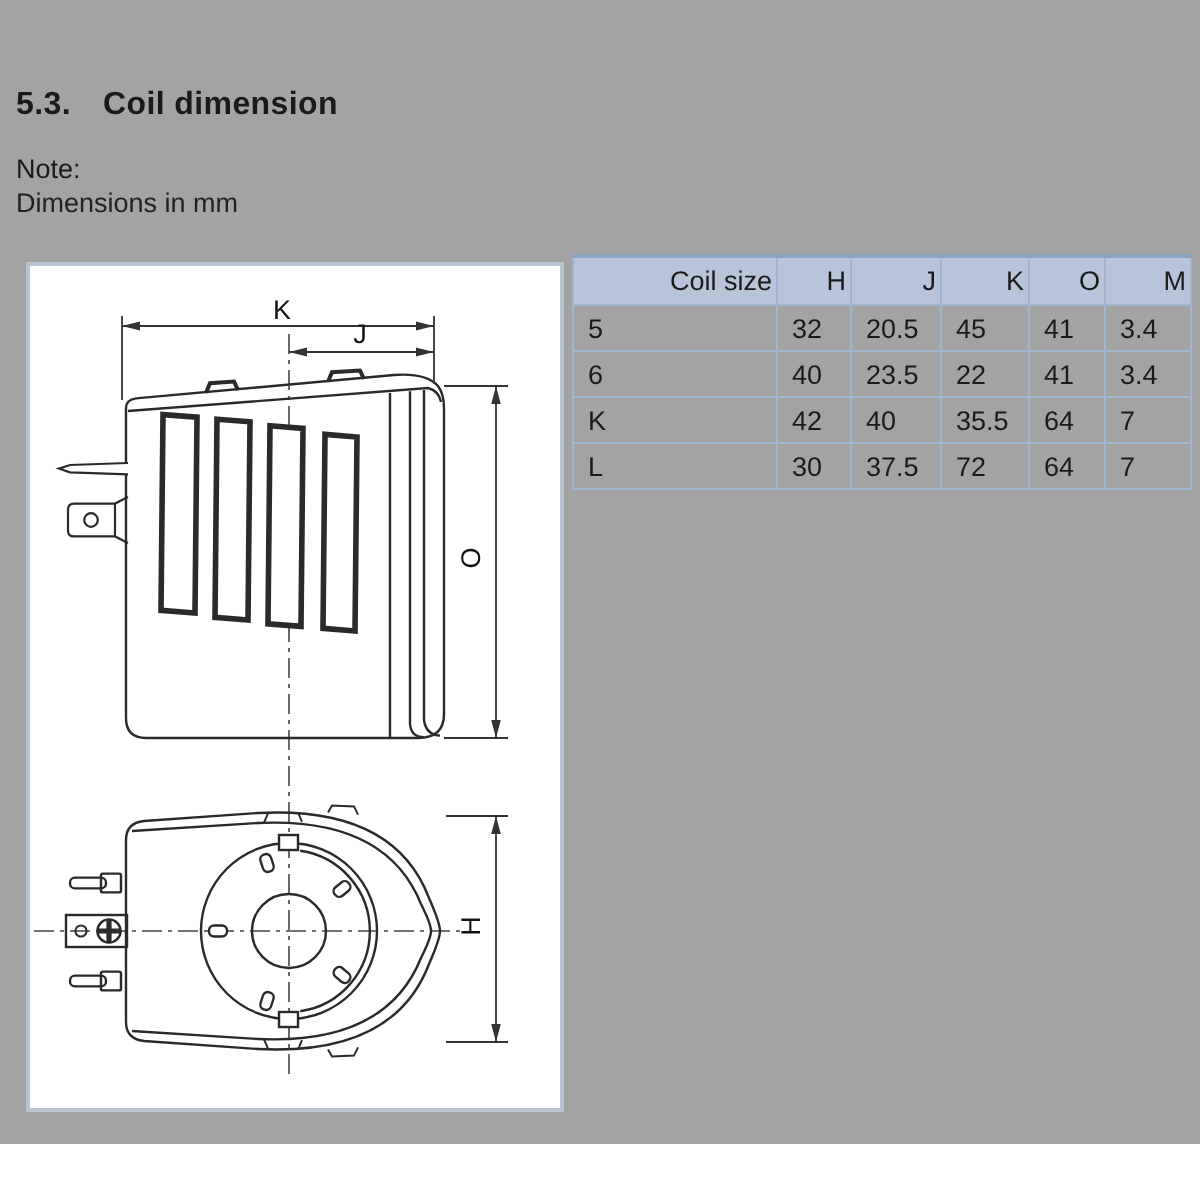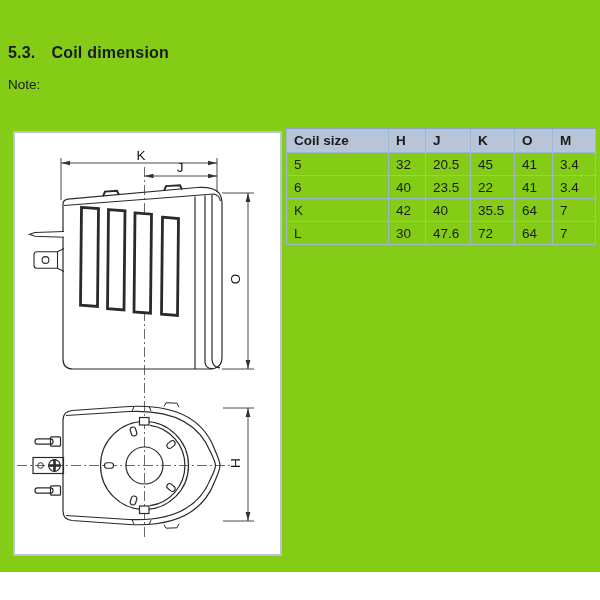--- a/index.html
+++ b/index.html
@@ -1,44 +1,45 @@
 <!DOCTYPE html>
 <html><head>
 <meta charset="utf-8">
 <style>
   html,body{margin:0;padding:0;background:#fff;}
-  .page{position:relative;width:600px;height:572px;background:#84cc16;
+  .page{position:relative;width:600px;height:572px;background:#a3a3a3;
         font-family:"Liberation Sans",sans-serif;color:#1a1a1a;overflow:hidden;}
   .heading{position:absolute;left:8px;top:44px;font-size:16px;font-weight:bold;
            display:flex;gap:16px;letter-spacing:.2px;}
   .note-label{position:absolute;left:8px;top:77px;font-size:13.5px;font-weight:normal;}
   .note-text{position:absolute;left:8px;top:94px;font-size:13.5px;color:#222;}
   .drawing-box{position:absolute;left:13px;top:131px;width:265px;height:421px;
                border:2px solid #b9c4d1;background:#fff;}
   table.dim{position:absolute;left:286px;top:127px;width:309px;
             border-collapse:collapse;table-layout:fixed;
             font-size:13.5px;color:#1a1a1a;}
   table.dim th,table.dim td{border:1px solid #9fb5d1;padding:1px 2px 1px 7px;
             text-align:left;font-weight:normal;height:20px;vertical-align:middle;
             overflow:hidden;white-space:nowrap;}
-  table.dim thead th{background:#b8c5d9;font-weight:bold;height:21px;
-            border-top:2px solid #8aa4c4;}
+  table.dim thead th{background:#b8c5d9;font-weight:normal;height:21px;
+            border-top:2px solid #8aa4c4;text-align:right;}
   svg text{font-family:"Liberation Sans",sans-serif;font-size:13.5px;fill:#111;}
 </style>
 </head>
 <body>
 
 <div class="page">
 
   <div class="heading">
     <span>5.3.</span>
     <span>Coil dimension</span>
   </div>
 
   <div class="note-label">Note:</div>
+  <div class="note-text">Dimensions in mm</div>
 
   <div class="drawing-box">
     <svg width="265" height="421" viewBox="14 132 265 421">
 
       <g stroke="#444" stroke-width="0.8" fill="none" stroke-dasharray="10 3 2 3">
         <path d="M 143.5,166 V 539"></path>
         <path d="M 16,464.5 H 232"></path>
       </g>
 
       <g stroke="#2a2a2a" fill="none" stroke-width="1.2">
@@ -184,21 +185,21 @@
         <td>K</td>
         <td>42</td>
         <td>40</td>
         <td>35.5</td>
         <td>64</td>
         <td>7</td>
       </tr>
       <tr>
         <td>L</td>
         <td>30</td>
-        <td>47.6</td>
+        <td>37.5</td>
         <td>72</td>
         <td>64</td>
         <td>7</td>
       </tr>
     </tbody>
   </table>
 
 </div>
 
 </body></html>

